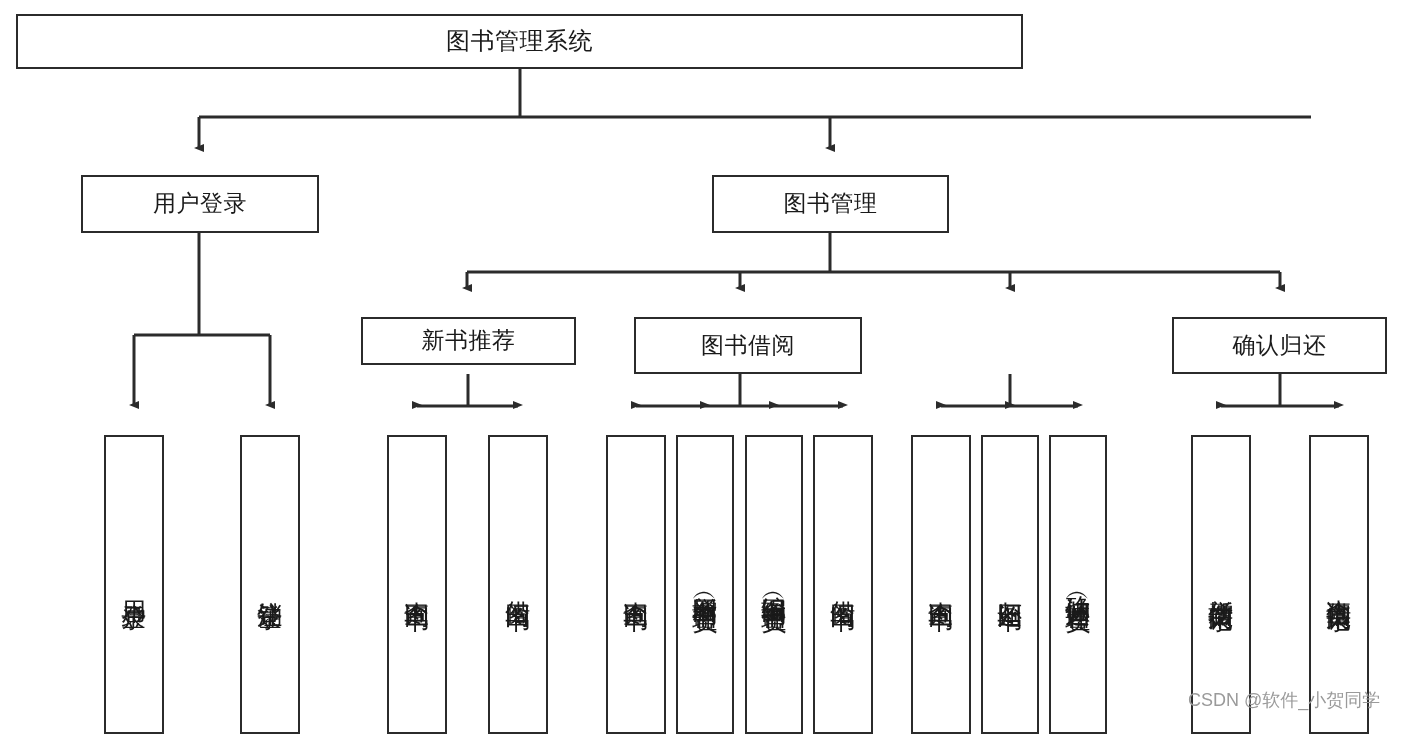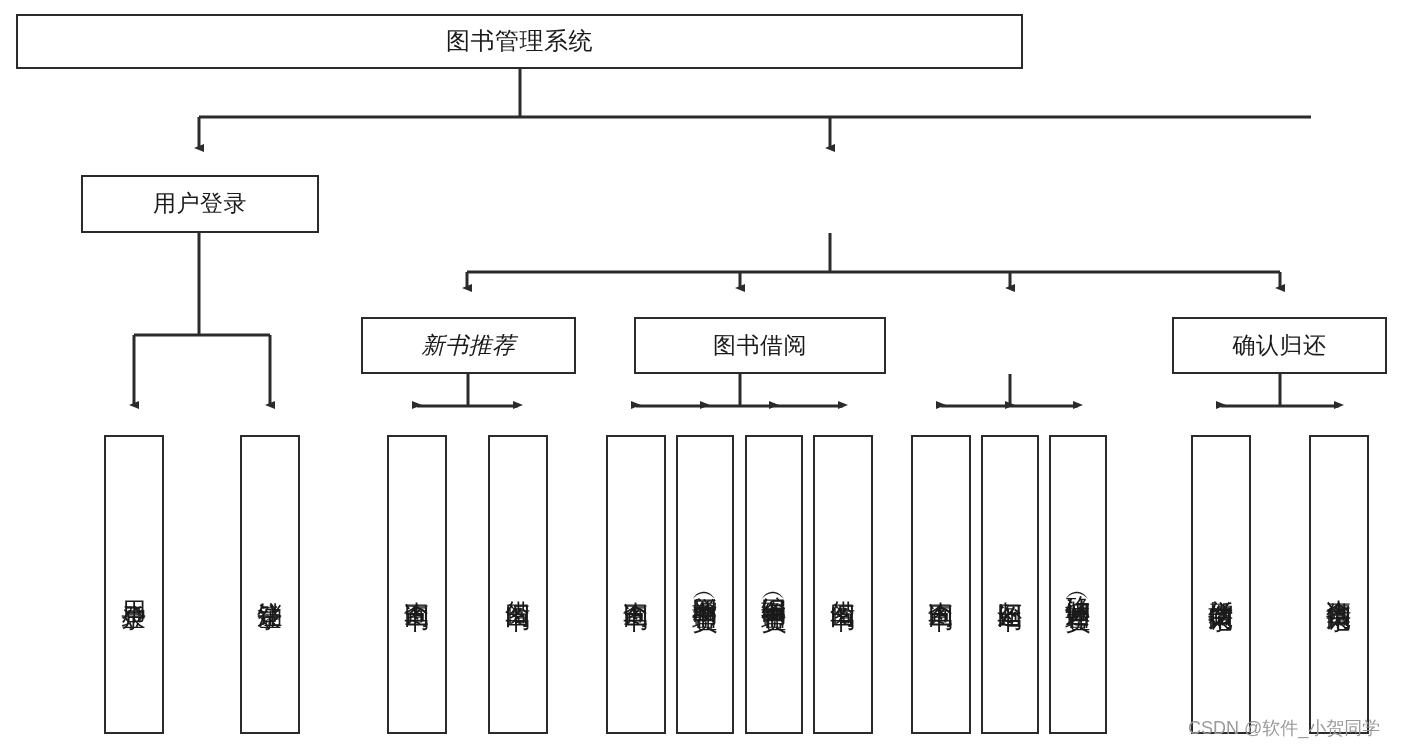--- a/index.html
+++ b/index.html
@@ -120,26 +120,29 @@
   </svg>
 
   <div class="node horiz root" style="left:16px; top:14px; width:1007px; height:55px;">
     <span class="label">图书管理系统</span>
   </div>
 
   <div class="node horiz" style="left:81px; top:175px; width:238px; height:58px;">
     <span class="label">用户登录</span>
   </div>
 
-
-  <div class="node horiz" style="left:361px; top:317px; width:215px; height:57px;font-style:italic;">
+  <div class="node horiz" style="left:712px; top:175px; width:237px; height:58px;">
+    <span class="label">图书管理</span>
+  </div>
+
+  <div class="node horiz" style="left:361px; top:317px; width:215px; height:48px;">
     <span class="label">新书推荐</span>
   </div>
 
-  <div class="node horiz" style="left:634px; top:317px; width:252px; height:57px;">
+  <div class="node horiz" style="left:634px; top:317px; width:228px; height:57px;">
     <span class="label">图书借阅</span>
   </div>
 
 
   <div class="node horiz" style="left:1172px; top:317px; width:215px; height:57px;">
     <span class="label">确认归还</span>
   </div>
 
   <div class="node vert" style="left:104px; top:435px; width:60px; height:299px;">
     <span class="label">用户登录</span>
@@ -186,15 +189,15 @@
   </div>
 
   <div class="node vert" style="left:1191px; top:435px; width:60px; height:299px;">
     <span class="label">新增借阅记录</span>
   </div>
 
   <div class="node vert" style="left:1309px; top:435px; width:60px; height:299px;">
     <span class="label">查询借阅记录</span>
   </div>
 
-  <div class="watermark" style="left:1188px; top:716px;">CSDN @软件_小贺同学</div>
+  <div class="watermark" style="left:1188px; top:688px;">CSDN @软件_小贺同学</div>
 
 </div>
 
 </body></html>

